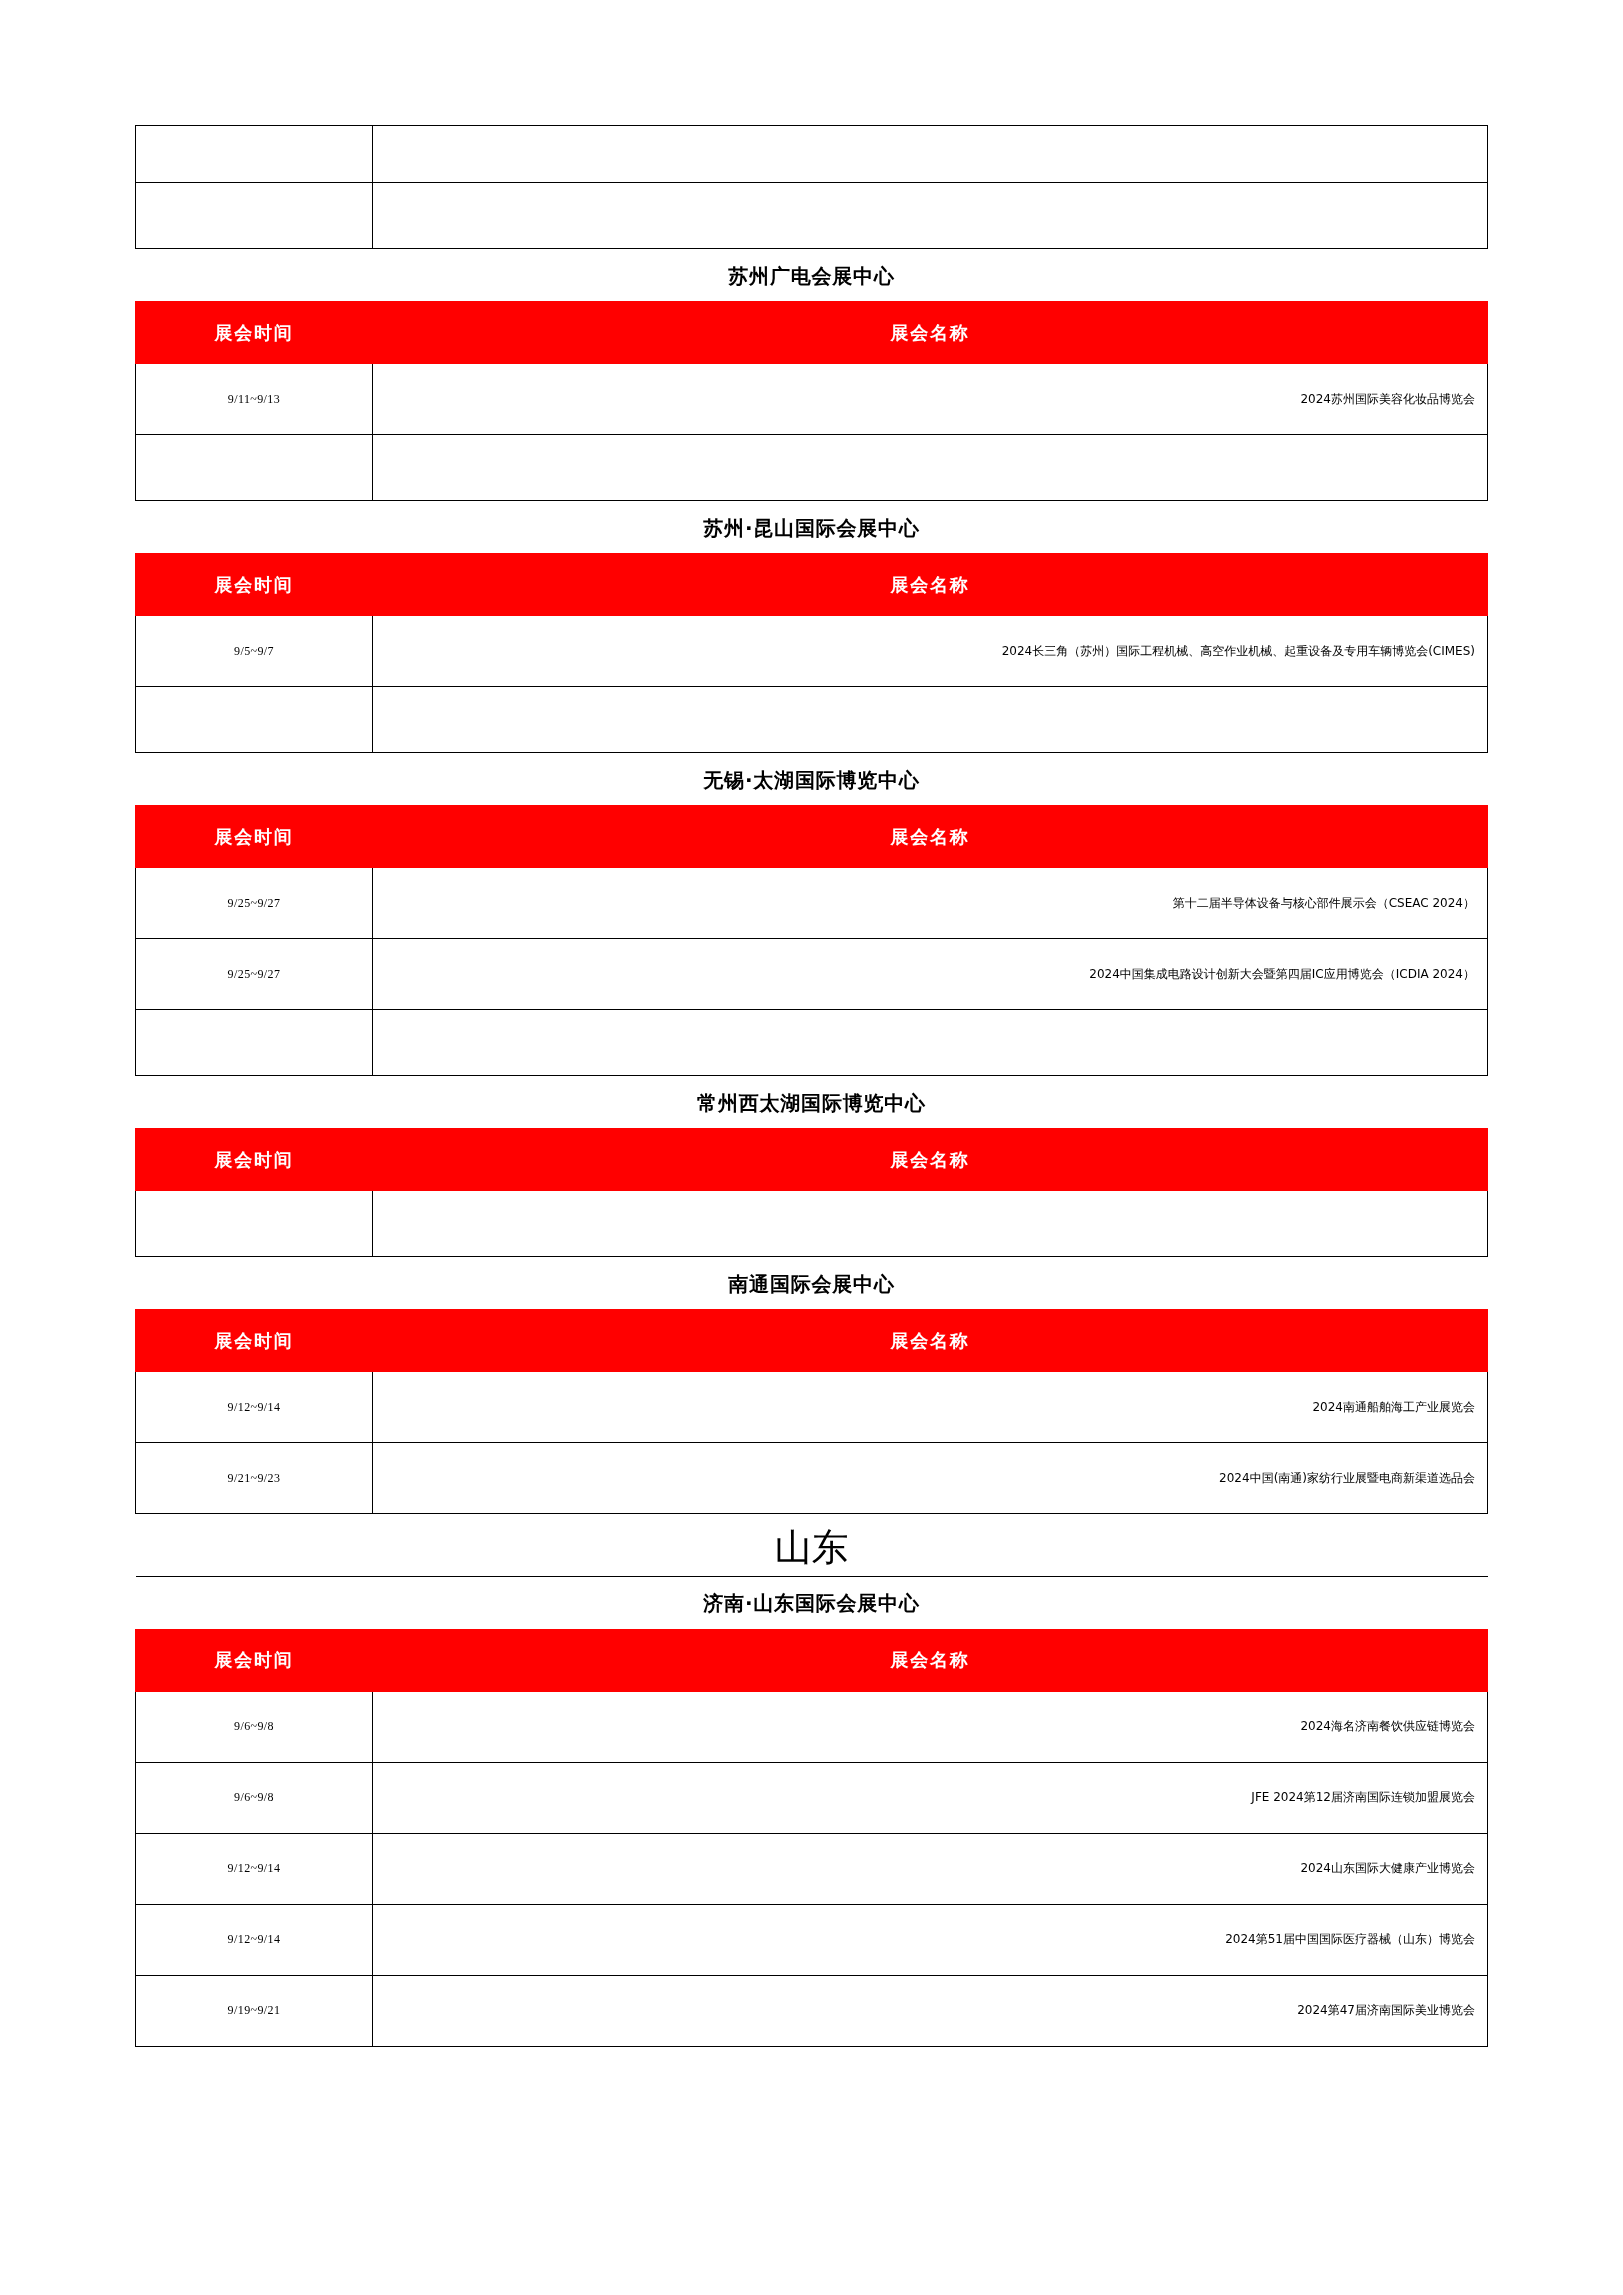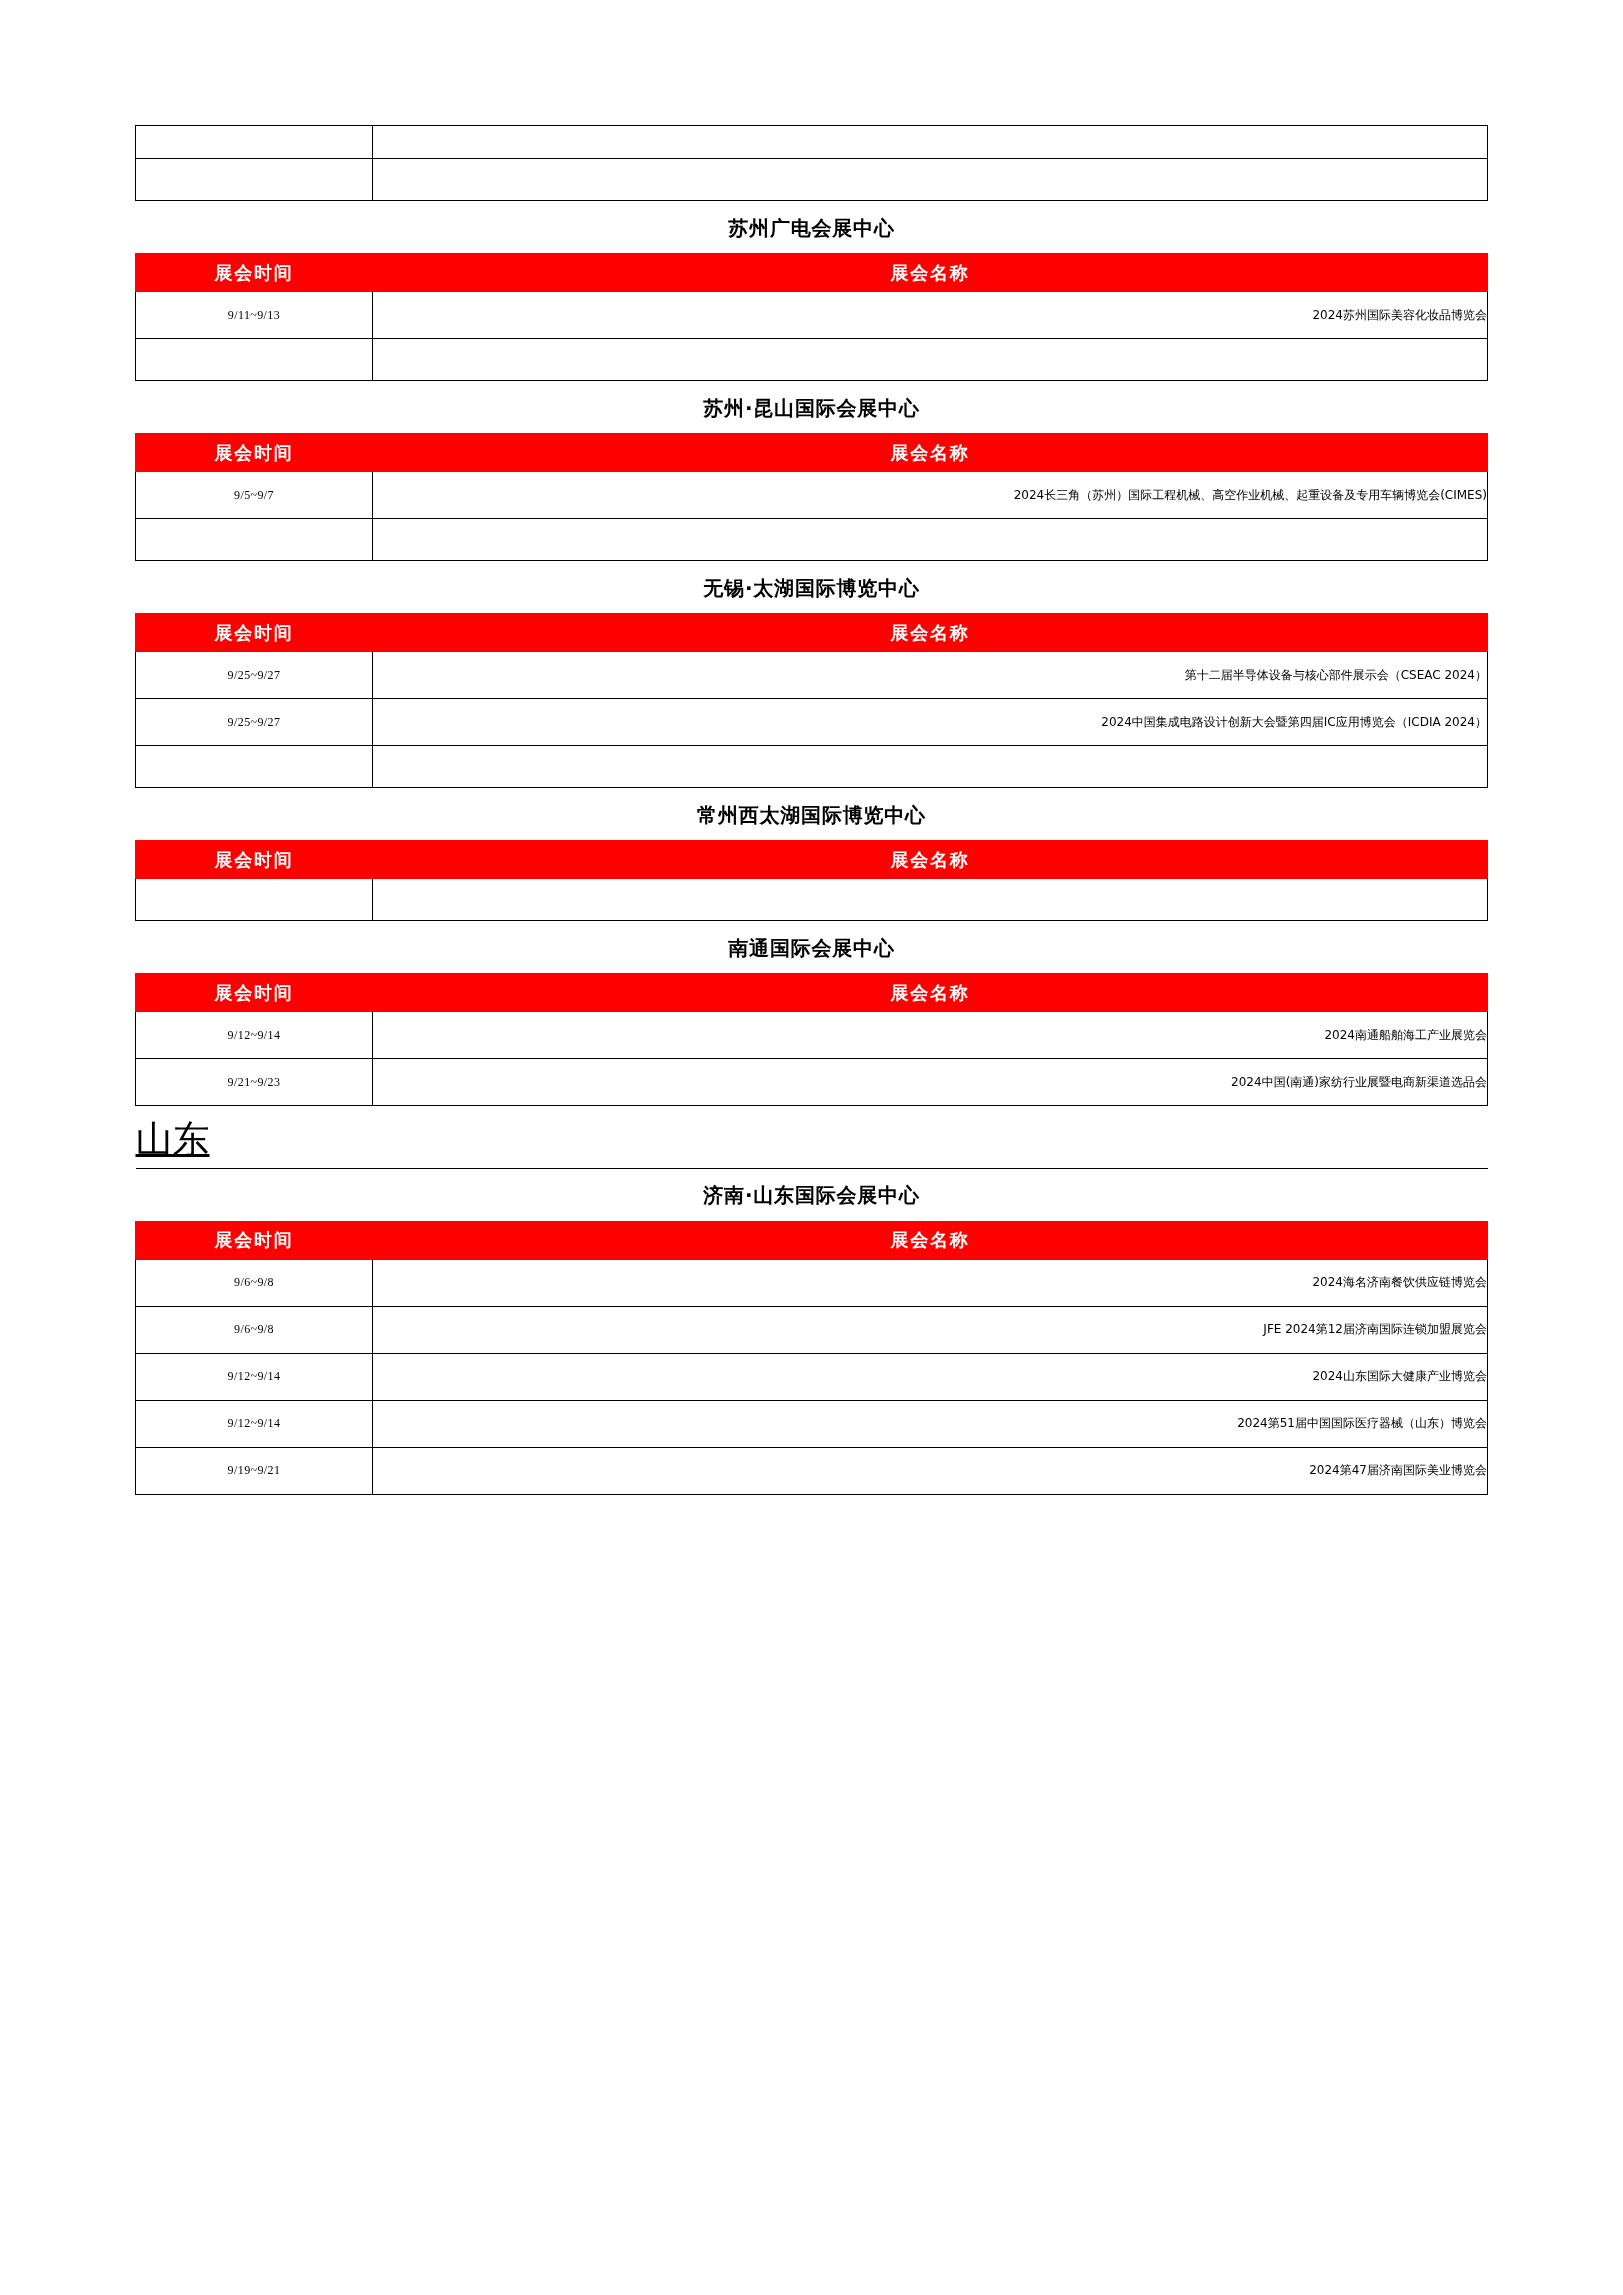--- a/index.html
+++ b/index.html
@@ -21,21 +21,21 @@
   .doc-table {
     width: 100%;
     border-collapse: collapse;
     table-layout: fixed;
   }
   .doc-table col.c-time { width: 237px; }
   .doc-table col.c-name { width: auto; }
 
   .doc-table td {
     border: 0.8px solid #000000;
-    padding: 0;
+    padding: 12px;
     vertical-align: middle;
   }
 
   
   .blank-row td {
     height: 32px;
   }
   .blank-row.tall td {
     height: 41px;
   }
@@ -52,25 +52,24 @@
     font-size: 20px;
     letter-spacing: 0.8px;
     padding: 12px 0 10px 0;
     height: 30px;
   }
   .province-row td {
     border-left: none;
     border-right: none;
     border-top: 1.7px solid #000000;
     border-bottom: none;
-    text-align: left;
+    text-align: center;
     font-family: "DejaVu Sans", serif;
     font-size: 37px;
     padding: 8.5px 0 3.4px 0;
-    text-decoration: underline;
   }
   .header-row td {
     background: #FF0000;
     color: #ffffff;
     text-align: center;
     font-family: "DejaVu Sans", sans-serif;
     font-weight: bold;
     font-size: 18px;
     letter-spacing: 1.7px;
     height: 37px;

